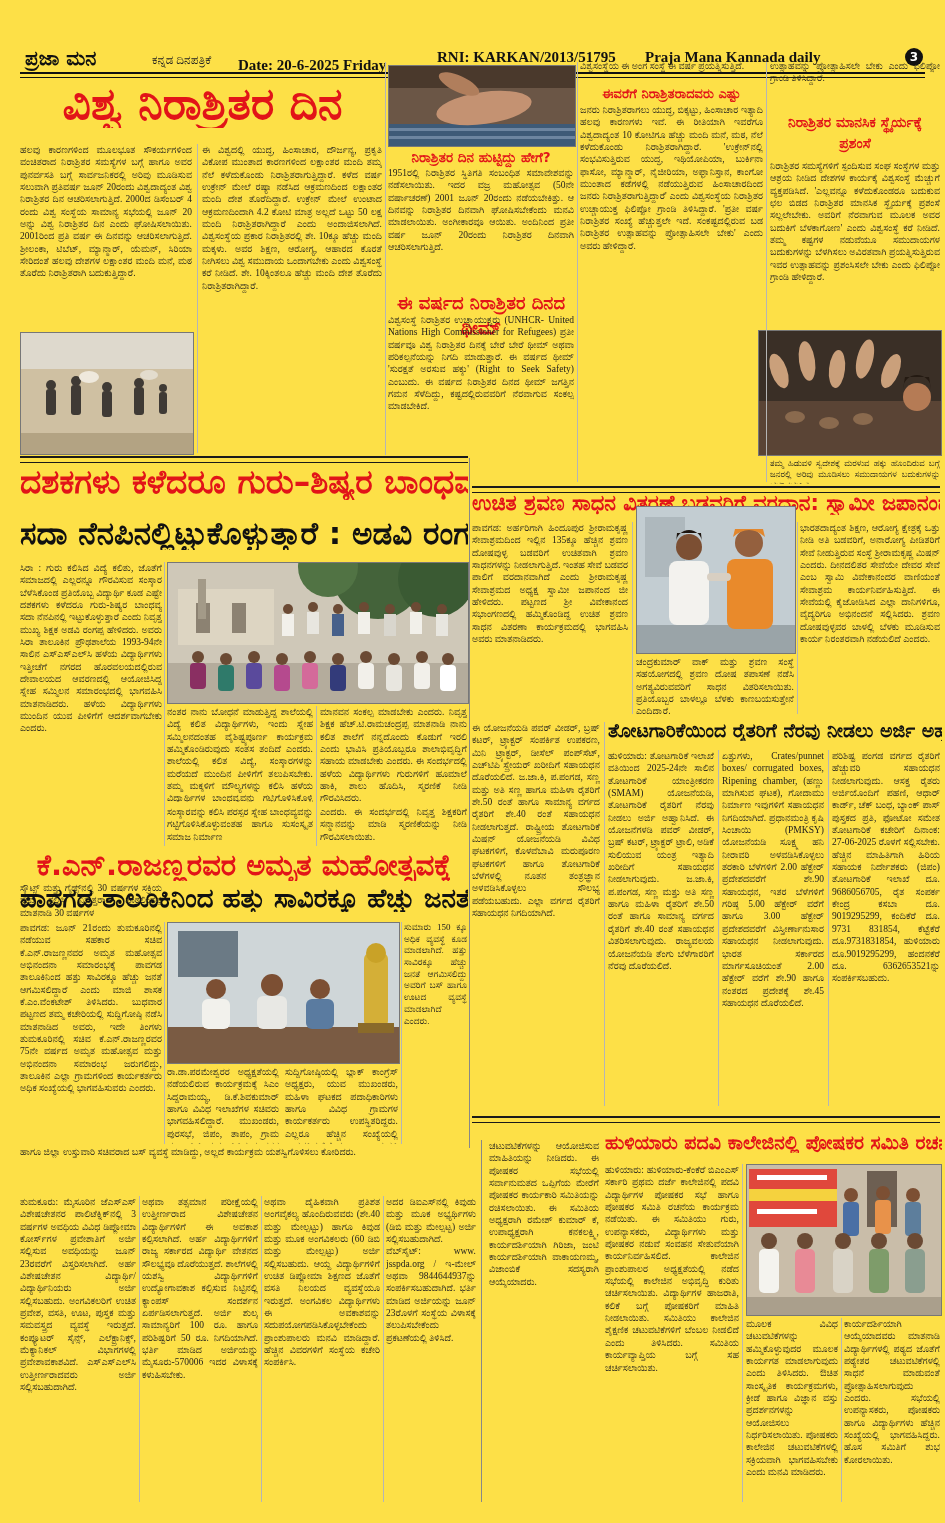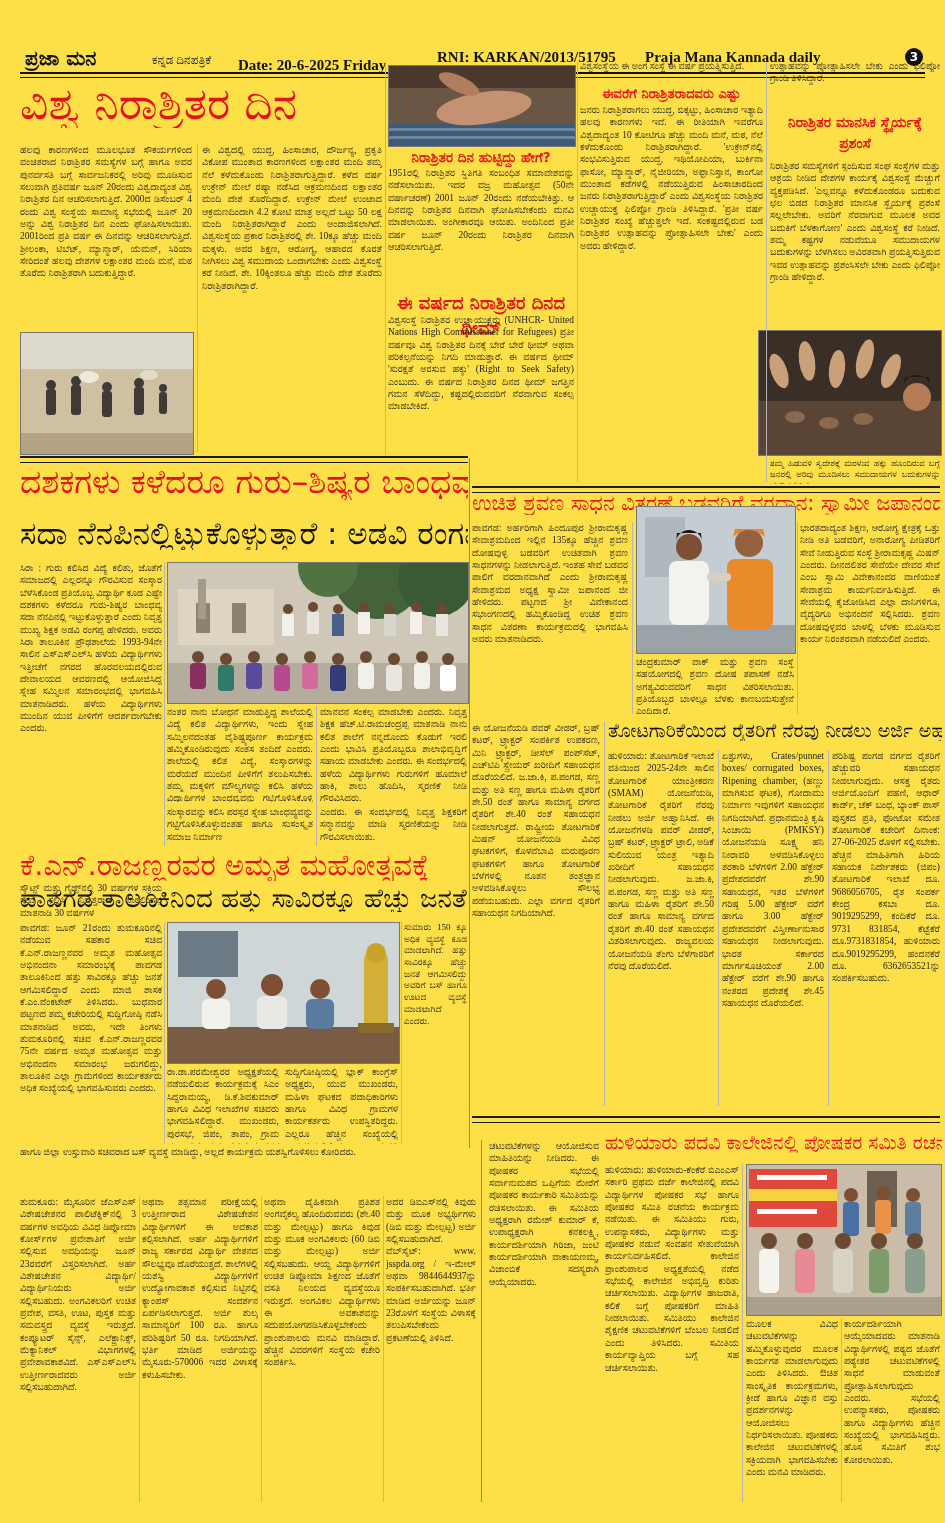--- a/index.html
+++ b/index.html
@@ -1,21 +1,21 @@
 <!DOCTYPE html>
 <html><head>
 <meta charset="utf-8">
 <style>
   html,body{margin:0;padding:0;background:#ffffff;}
   #page{position:relative;width:945px;height:1523px;background:#fde047;overflow:hidden;
         font-family:"Liberation Serif","DejaVu Serif",serif;color:#151515;}
   .abs{position:absolute;}
   .body-txt{font-size:9.5px;line-height:1.3;text-align:justify;overflow:hidden;color:#1c1c1c;}
   .sub-red{color:#e21418;font-weight:bold;text-align:center;font-family:"DejaVu Sans","Liberation Sans",sans-serif;}
-  .hl{font-family:"DejaVu Sans","Liberation Sans",sans-serif;font-weight:normal;
+  .hl{font-family:"DejaVu Sans","Liberation Sans",sans-serif;font-weight:bold;text-align:center;
       line-height:1.08;letter-spacing:0px;white-space:nowrap;overflow:hidden;}
   .hl-red{color:#e21418;}
   .hl-black{color:#111;}
   .vr{position:absolute;width:1px;background:#b5b5b5;}
   .dbl{position:absolute;height:4px;border-top:2px solid #1a1a1a;border-bottom:1px solid #1a1a1a;}
   .photo{position:absolute;overflow:hidden;background:#d8d2c6;border:1px solid #777;}
   .photo svg{display:block;width:100%;height:100%;}
   .hdr-line{position:absolute;left:20px;width:905px;height:3px;border-top:2px solid #111;border-bottom:1px solid #111;}
   .masthead-logo{font-family:"DejaVu Sans","Liberation Sans",sans-serif;font-weight:bold;font-size:20px;color:#111;}
   .masthead-tag{font-size:12px;color:#222;}

